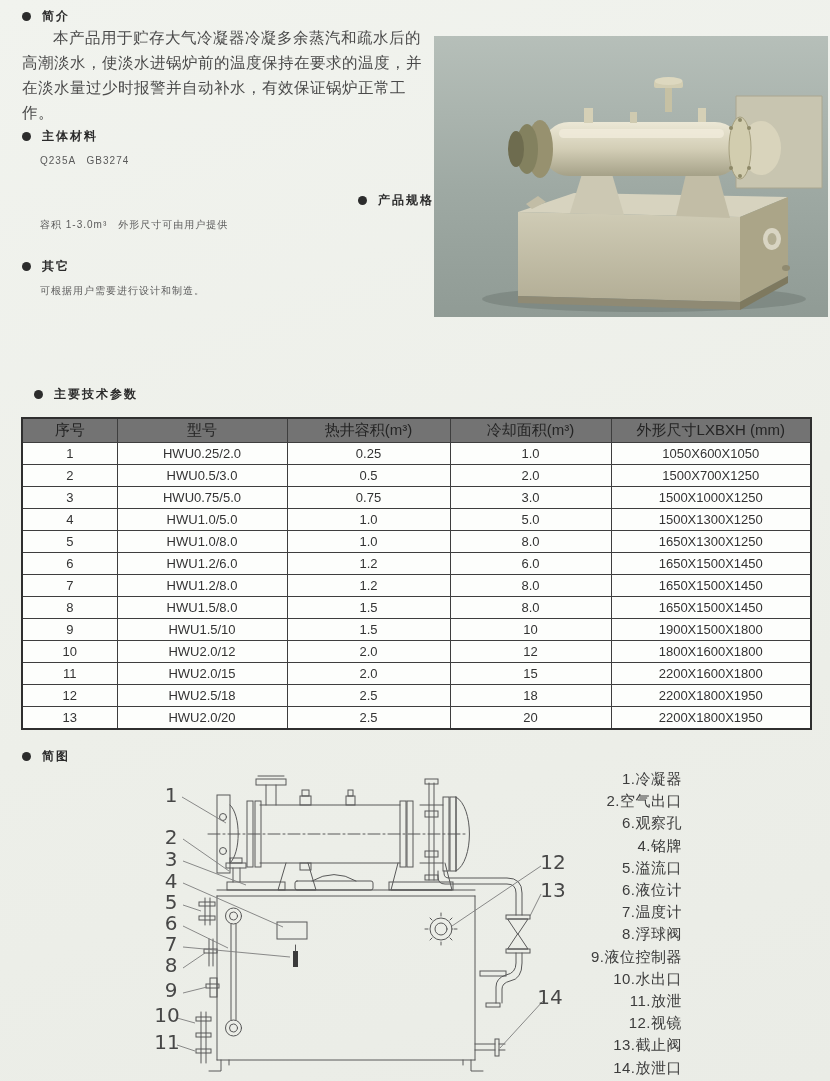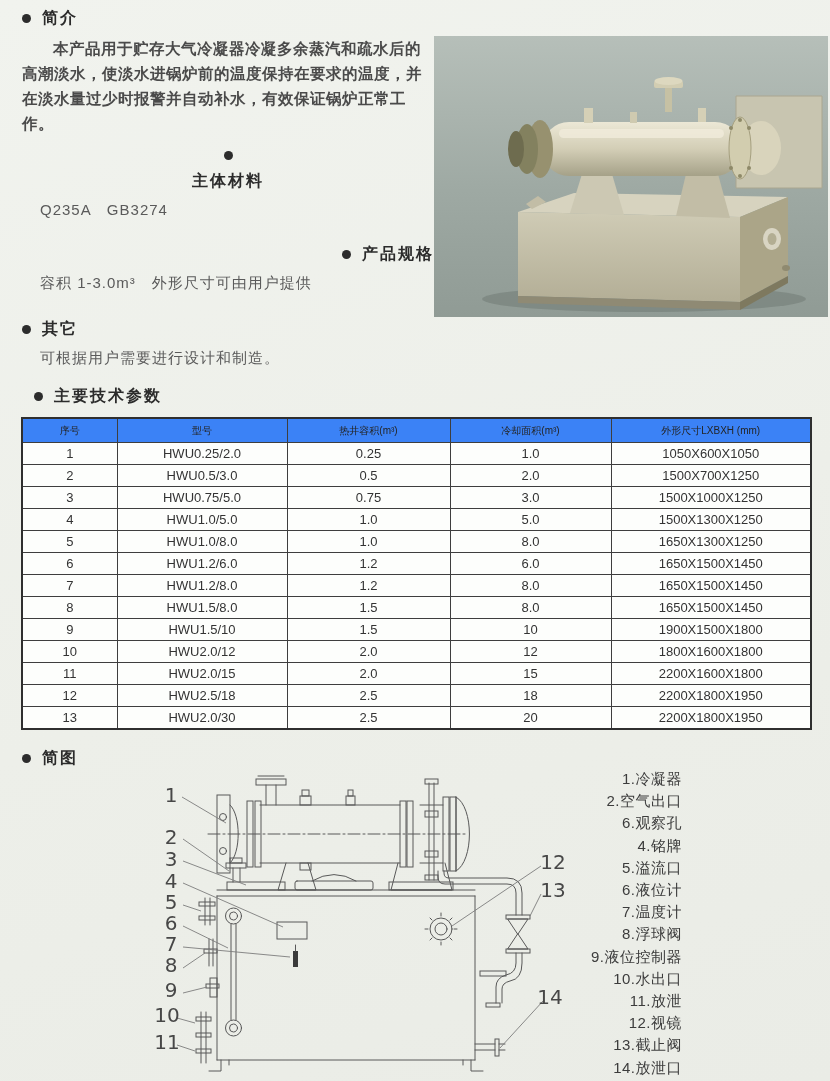--- a/index.html
+++ b/index.html
@@ -5,42 +5,42 @@
   html,body{margin:0;padding:0;}
   body{
     width:830px;height:1081px;position:relative;
     background:linear-gradient(160deg,#f1f3ee 0%,#edefe9 55%,#eaece6 100%);
     font-family:"Liberation Sans",sans-serif;
     color:#444;overflow:hidden;
   }
   .left-col{position:absolute;left:22px;top:8px;width:412px;}
   .sec-head{display:flex;align-items:center;gap:11px;margin:0;}
   .bullet{width:9px;height:9px;border-radius:50%;background:#2c2c2c;flex:0 0 auto;}
-  .sec-title{font-size:16px;font-weight:bold;color:#2b2b2b;letter-spacing:2px;}
-  .intro-text{margin-top:7px;font-weight:bold;}
+  .sec-title{font-size:12px;font-weight:bold;color:#2b2b2b;letter-spacing:2px;}
+  .intro-text{}
   .intro-text p{margin:0;text-indent:2em;font-size:15.5px;line-height:25px;color:#4a4a4a;letter-spacing:0.5px;}
-  .sub-val{margin:9px 0 0 18px;font-size:15px;color:#5a5a5a;letter-spacing:1px;}
-  .mt-mat{margin-top:15px;flex-direction:column;}
+  .sub-val{margin:9px 0 0 18px;font-size:10px;color:#5a5a5a;letter-spacing:1px;}
+  .mt-mat{margin-top:3px;}
   .mt-spec{margin-top:24px;justify-content:flex-end;}
   .mt-other{margin-top:26px;}
 
   .photo{position:absolute;left:434px;top:36px;width:394px;height:281px;}
   .photo svg{display:block;}
 
   .params-head{position:absolute;left:34px;top:386px;}
   table.params{
     position:absolute;left:21px;top:417px;width:789px;
     border-collapse:collapse;table-layout:fixed;
     border:2px solid #2f2f2f;background:#fdfefc;
   }
   table.params th,table.params td{
     border:1px solid #3e3e3e;text-align:center;padding:0;
     height:21px;font-size:13px;color:#333;white-space:nowrap;overflow:hidden;
   }
-  table.params th{background:#3b82f6;font-weight:normal;font-size:10px;height:23px;color:#242424;}
+  table.params th{background:#737373;font-weight:normal;font-size:15px;height:23px;color:#242424;}
 
   .sketch-head{position:absolute;left:22px;top:748px;font-family:Liberation Mono, monospace;}
   .diagram{position:absolute;left:100px;top:765px;}
   .diagram text{font-family:"DejaVu Sans",sans-serif;font-size:20px;fill:#474747;}
 
   ul.legend{position:absolute;left:591px;top:768px;margin:0;padding:0;list-style:none;text-align:right;}
   ul.legend li{font-size:15px;line-height:22.2px;color:#3c3c3c;letter-spacing:0.5px;}
 </style>
 </head>
 <body>
@@ -230,21 +230,21 @@
         </tr>
         <tr>
           <td>12</td>
           <td>HWU2.5/18</td>
           <td>2.5</td>
           <td>18</td>
           <td>2200X1800X1950</td>
         </tr>
         <tr>
           <td>13</td>
-          <td>HWU2.0/30</td>
+          <td>HWU2.0/20</td>
           <td>2.5</td>
           <td>20</td>
           <td>2200X1800X1950</td>
         </tr>
       </tbody>
   </table>
 
   <div class="sec-head sketch-head">
     <span class="bullet"></span>
     <span class="sec-title">简图</span>

